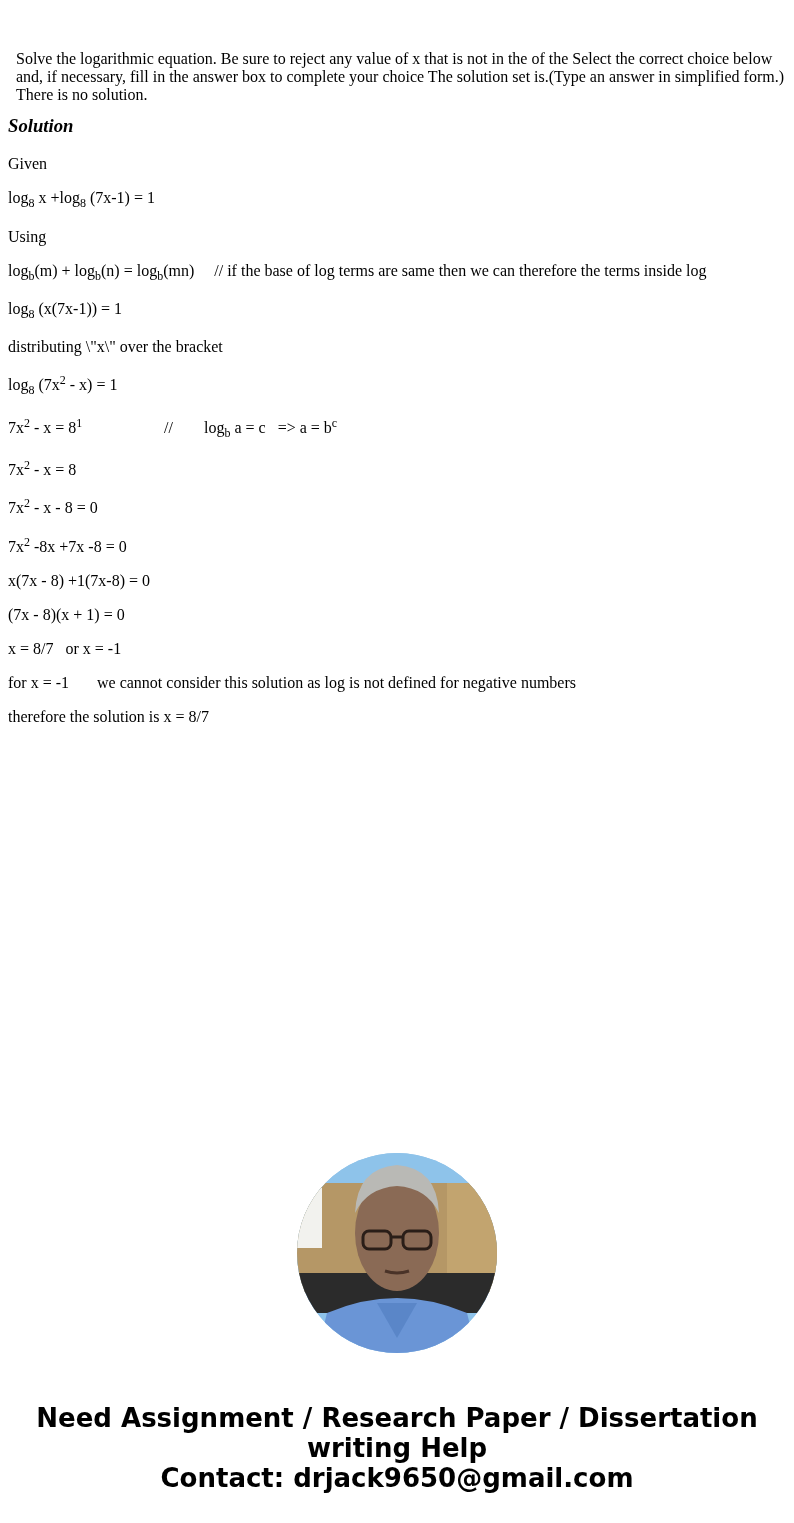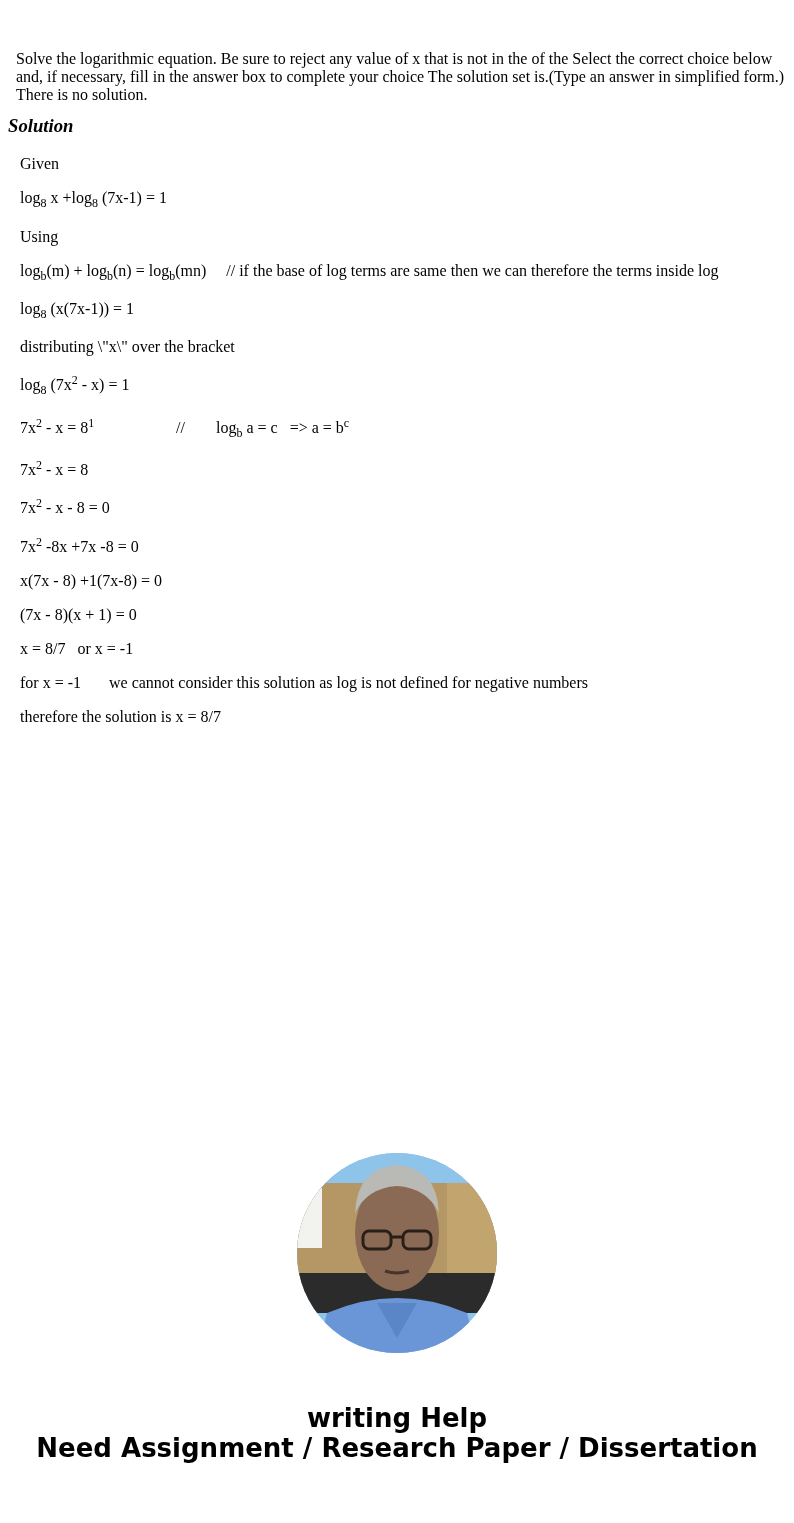--- a/index.html
+++ b/index.html
@@ -30,21 +30,21 @@
       position: absolute;
       top: 115px;
       left: 0;
       margin: 0;
       font-size: 18.7px;
       font-weight: bold;
       font-style: italic;
     }
     .line {
       position: absolute;
-      left: 12px;
+      left: 0;
       margin: 0;
       white-space: pre;
       line-height: 18px;
     }
     sub { font-size: 12px; vertical-align: -4px; line-height: 0; }
     sup { font-size: 12px; vertical-align: 6px; line-height: 0; }
     .avatar {
       position: absolute;
       left: 297px;
       top: 1153px;
@@ -120,15 +120,16 @@
     <ellipse cx="100" cy="80" rx="42" ry="58" fill="#8a6a55"></ellipse>
     <path d="M58 60 Q60 15 100 12 Q140 15 142 60 Q130 35 100 33 Q70 35 58 60 Z" fill="#b9b9b5"></path>
     <rect x="66" y="78" width="28" height="18" rx="6" fill="none" stroke="#2a1e18" stroke-width="3"></rect>
     <rect x="106" y="78" width="28" height="18" rx="6" fill="none" stroke="#2a1e18" stroke-width="3"></rect>
     <line x1="94" y1="84" x2="106" y2="84" stroke="#2a1e18" stroke-width="3"></line>
     <path d="M88 118 Q100 122 112 118" stroke="#4a3328" stroke-width="3" fill="none"></path>
   </svg>
 </div>
 
 <div class="promo">
+  <div>Need Assignment / Research Paper / Dissertation</div>
   <div>writing Help</div>
-  <div>Need Assignment / Research Paper / Dissertation</div>
+  <div>Contact: drjack9650@gmail.com</div>
 </div>
 
 </body></html>

